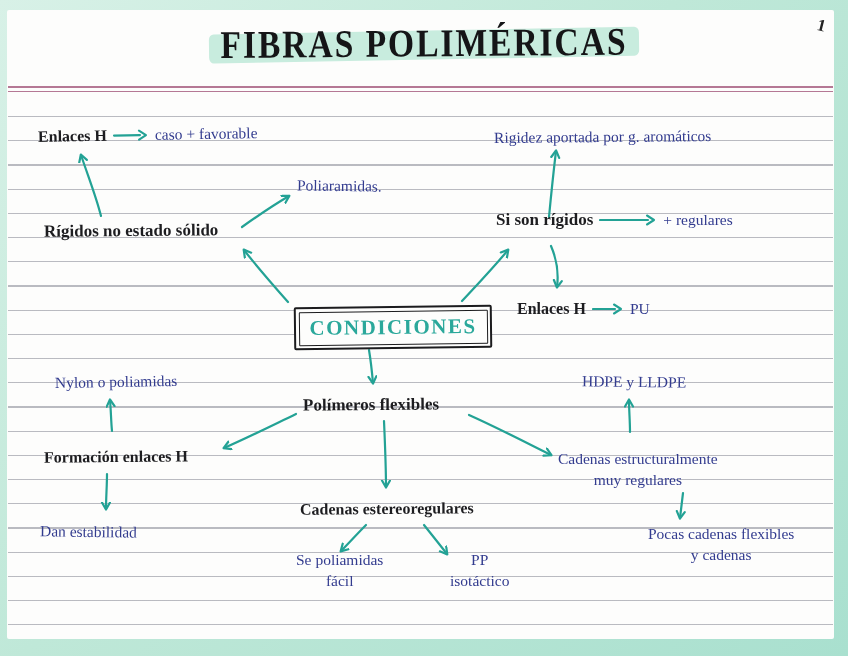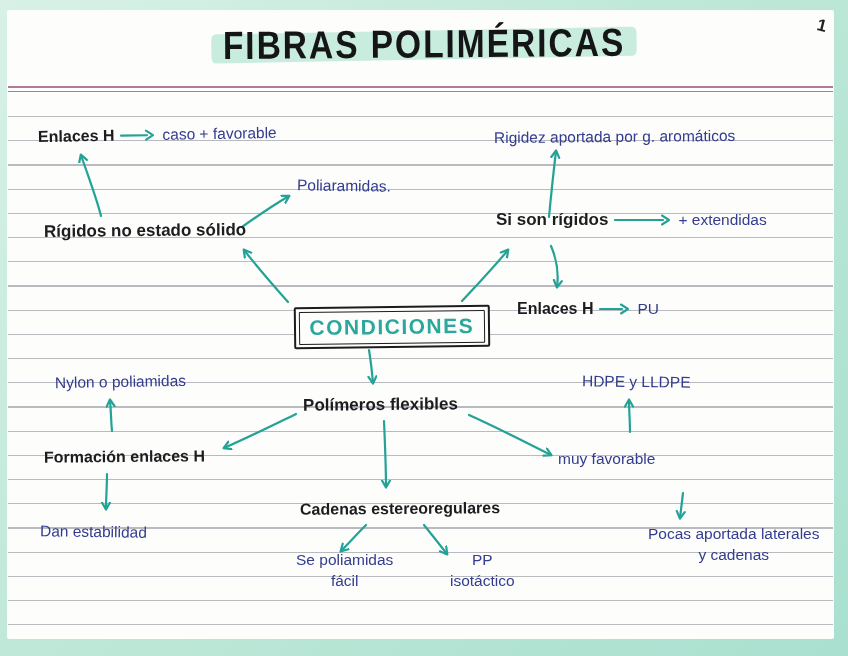--- a/index.html
+++ b/index.html
@@ -1,19 +1,19 @@
 <!DOCTYPE html>
 <html><head>
 <meta charset="utf-8">
 <style>
   html,body{margin:0;padding:0;}
   #stage{
     position:relative;width:848px;height:656px;overflow:hidden;
     background:linear-gradient(135deg,#d8f1e7 0%,#bfe8d8 45%,#a9e0cf 100%);
-    font-family:Liberation Sans, sans-serif;color:#1d1d20;
+    font-family:Liberation Serif, serif;color:#1d1d20;
   }
   .paper{
     position:absolute;left:7px;top:10px;right:14px;bottom:17px;
     background:#fdfdfc;border-radius:2px;
   }
   .rules{
     position:absolute;left:8px;right:15px;top:93px;bottom:19px;
     background:repeating-linear-gradient(to bottom,
       transparent 0px,transparent 23px,
       rgba(112,114,128,.48) 23px,rgba(112,114,128,.48) 24.2px);
@@ -108,21 +108,21 @@
   <div class="node r3" style="left:44px;top:221px">
     <span class="ink big">Rígidos no estado sólido</span>
   </div>
 
   <div class="node" style="left:496px;top:210px">
     <span class="ink big">Si son rígidos</span>
     <svg class="harrow" width="58" height="12" viewBox="0 0 58 12">
       <path d="M1,6 H49"></path>
         <path d="M48,1.5 L55,6 L48,10.5"></path>
     </svg>
-    <span class="blue">+ extendidas</span>
+    <span class="blue">+ regulares</span>
   </div>
 
   <div class="node" style="left:517px;top:300px">
     <span class="ink">Enlaces H</span>
     <svg class="harrow" width="32" height="12" viewBox="0 0 32 12">
       <path d="M1,6 H23"></path>
         <path d="M22,1.5 L29,6 L22,10.5"></path>
     </svg>
     <span class="blue">PU</span>
   </div>
@@ -166,23 +166,24 @@
       <span>isotáctico</span>
     </span>
   </div>
 
   <div class="node r2" style="left:582px;top:373px">
     <span class="blue">HDPE y LLDPE</span>
   </div>
 
   <div class="node" style="left:558px;top:448px">
     <span class="twoline blue">
-      <span>muy favorable</span>
+      <span>Cadenas estructuralmente</span>
+      <span>muy regulares</span>
     </span>
   </div>
 
   <div class="node" style="left:648px;top:523px">
     <span class="twoline blue">
-      <span>Pocas aportada laterales</span>
+      <span>Pocas cadenas flexibles</span>
       <span>y cadenas</span>
     </span>
   </div>
 </div>
 
 </body></html>

